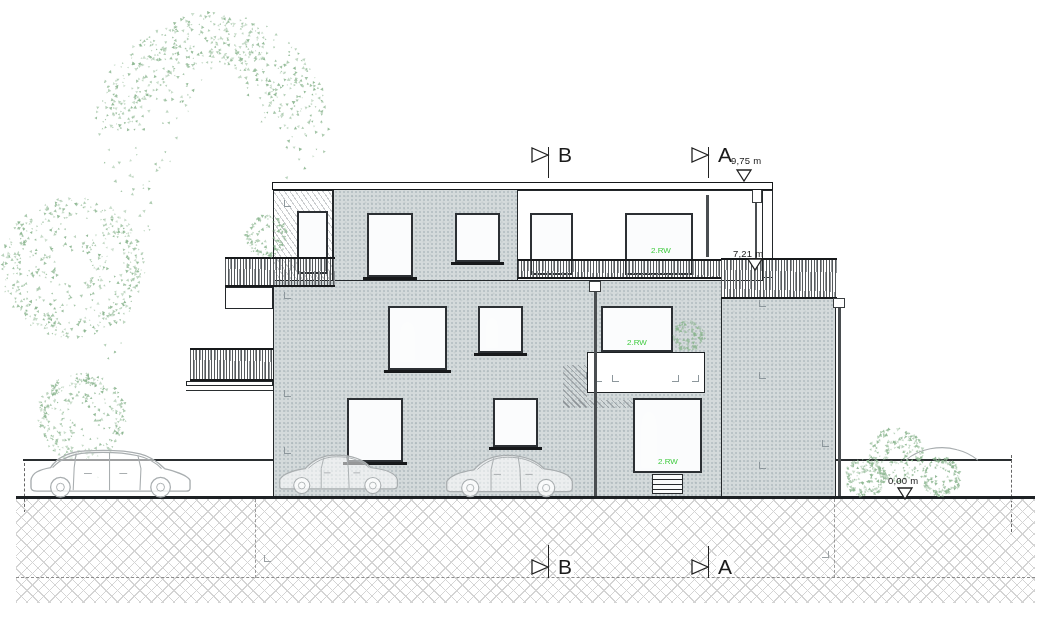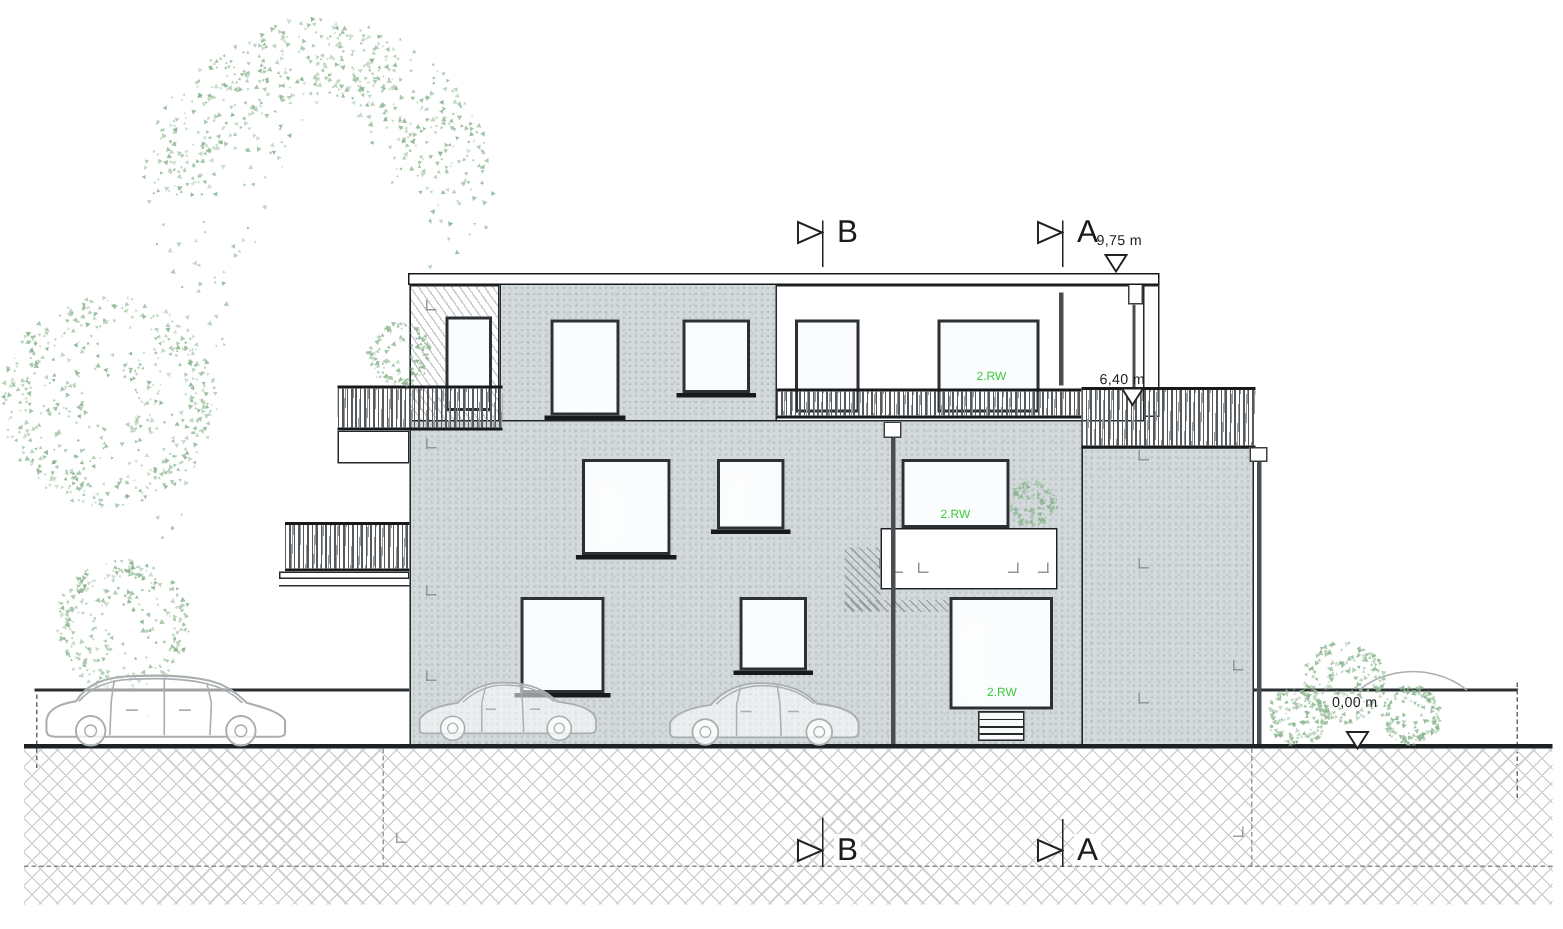--- a/index.html
+++ b/index.html
@@ -2509,25 +2509,25 @@
   <div class="tick z6" style="left:708px;top:147px;height:31px"></div>
   <svg class="flagsvg z6" style="left:691px;top:147px" width="18" height="16" viewBox="0 0 18 16">
       <polygon points="17,8 1,1 1,15"></polygon>
     </svg>
   <span class="sec-letter z6" style="left:716px;top:144px;background:none">A</span>
 
   <span class="elev z6" style="left:731px;top:156px">9,75 m</span>
   <svg class="trisvg z6" style="left:736px;top:169px" width="16" height="13" viewBox="0 0 16 13">
       <polygon points="1,1 15,1 8,12"></polygon>
     </svg>
-  <span class="elev z6" style="left:733px;top:249px">6,40 m</span>
+  <span class="elev z6" style="left:733px;top:249px">7,21 m</span>
   <svg class="trisvg z6" style="left:747px;top:258px" width="16" height="13" viewBox="0 0 16 13">
       <polygon points="1,1 15,1 8,12"></polygon>
     </svg>
-  <span class="elev z6" style="left:888px;top:464px">0,00 m</span>
+  <span class="elev z6" style="left:888px;top:476px">0,00 m</span>
   <svg class="trisvg z6" style="left:897px;top:487px" width="16" height="13" viewBox="0 0 16 13">
       <polygon points="1,1 15,1 8,12"></polygon>
     </svg>
 
   <div class="tick z6" style="left:548px;top:545px;height:33px"></div>
   <svg class="flagsvg z6" style="left:531px;top:559px" width="18" height="16" viewBox="0 0 18 16">
       <polygon points="17,8 1,1 1,15"></polygon>
     </svg>
   <span class="sec-letter z6" style="left:556px;top:556px">B</span>
   <div class="tick z6" style="left:708px;top:546px;height:32px"></div>

